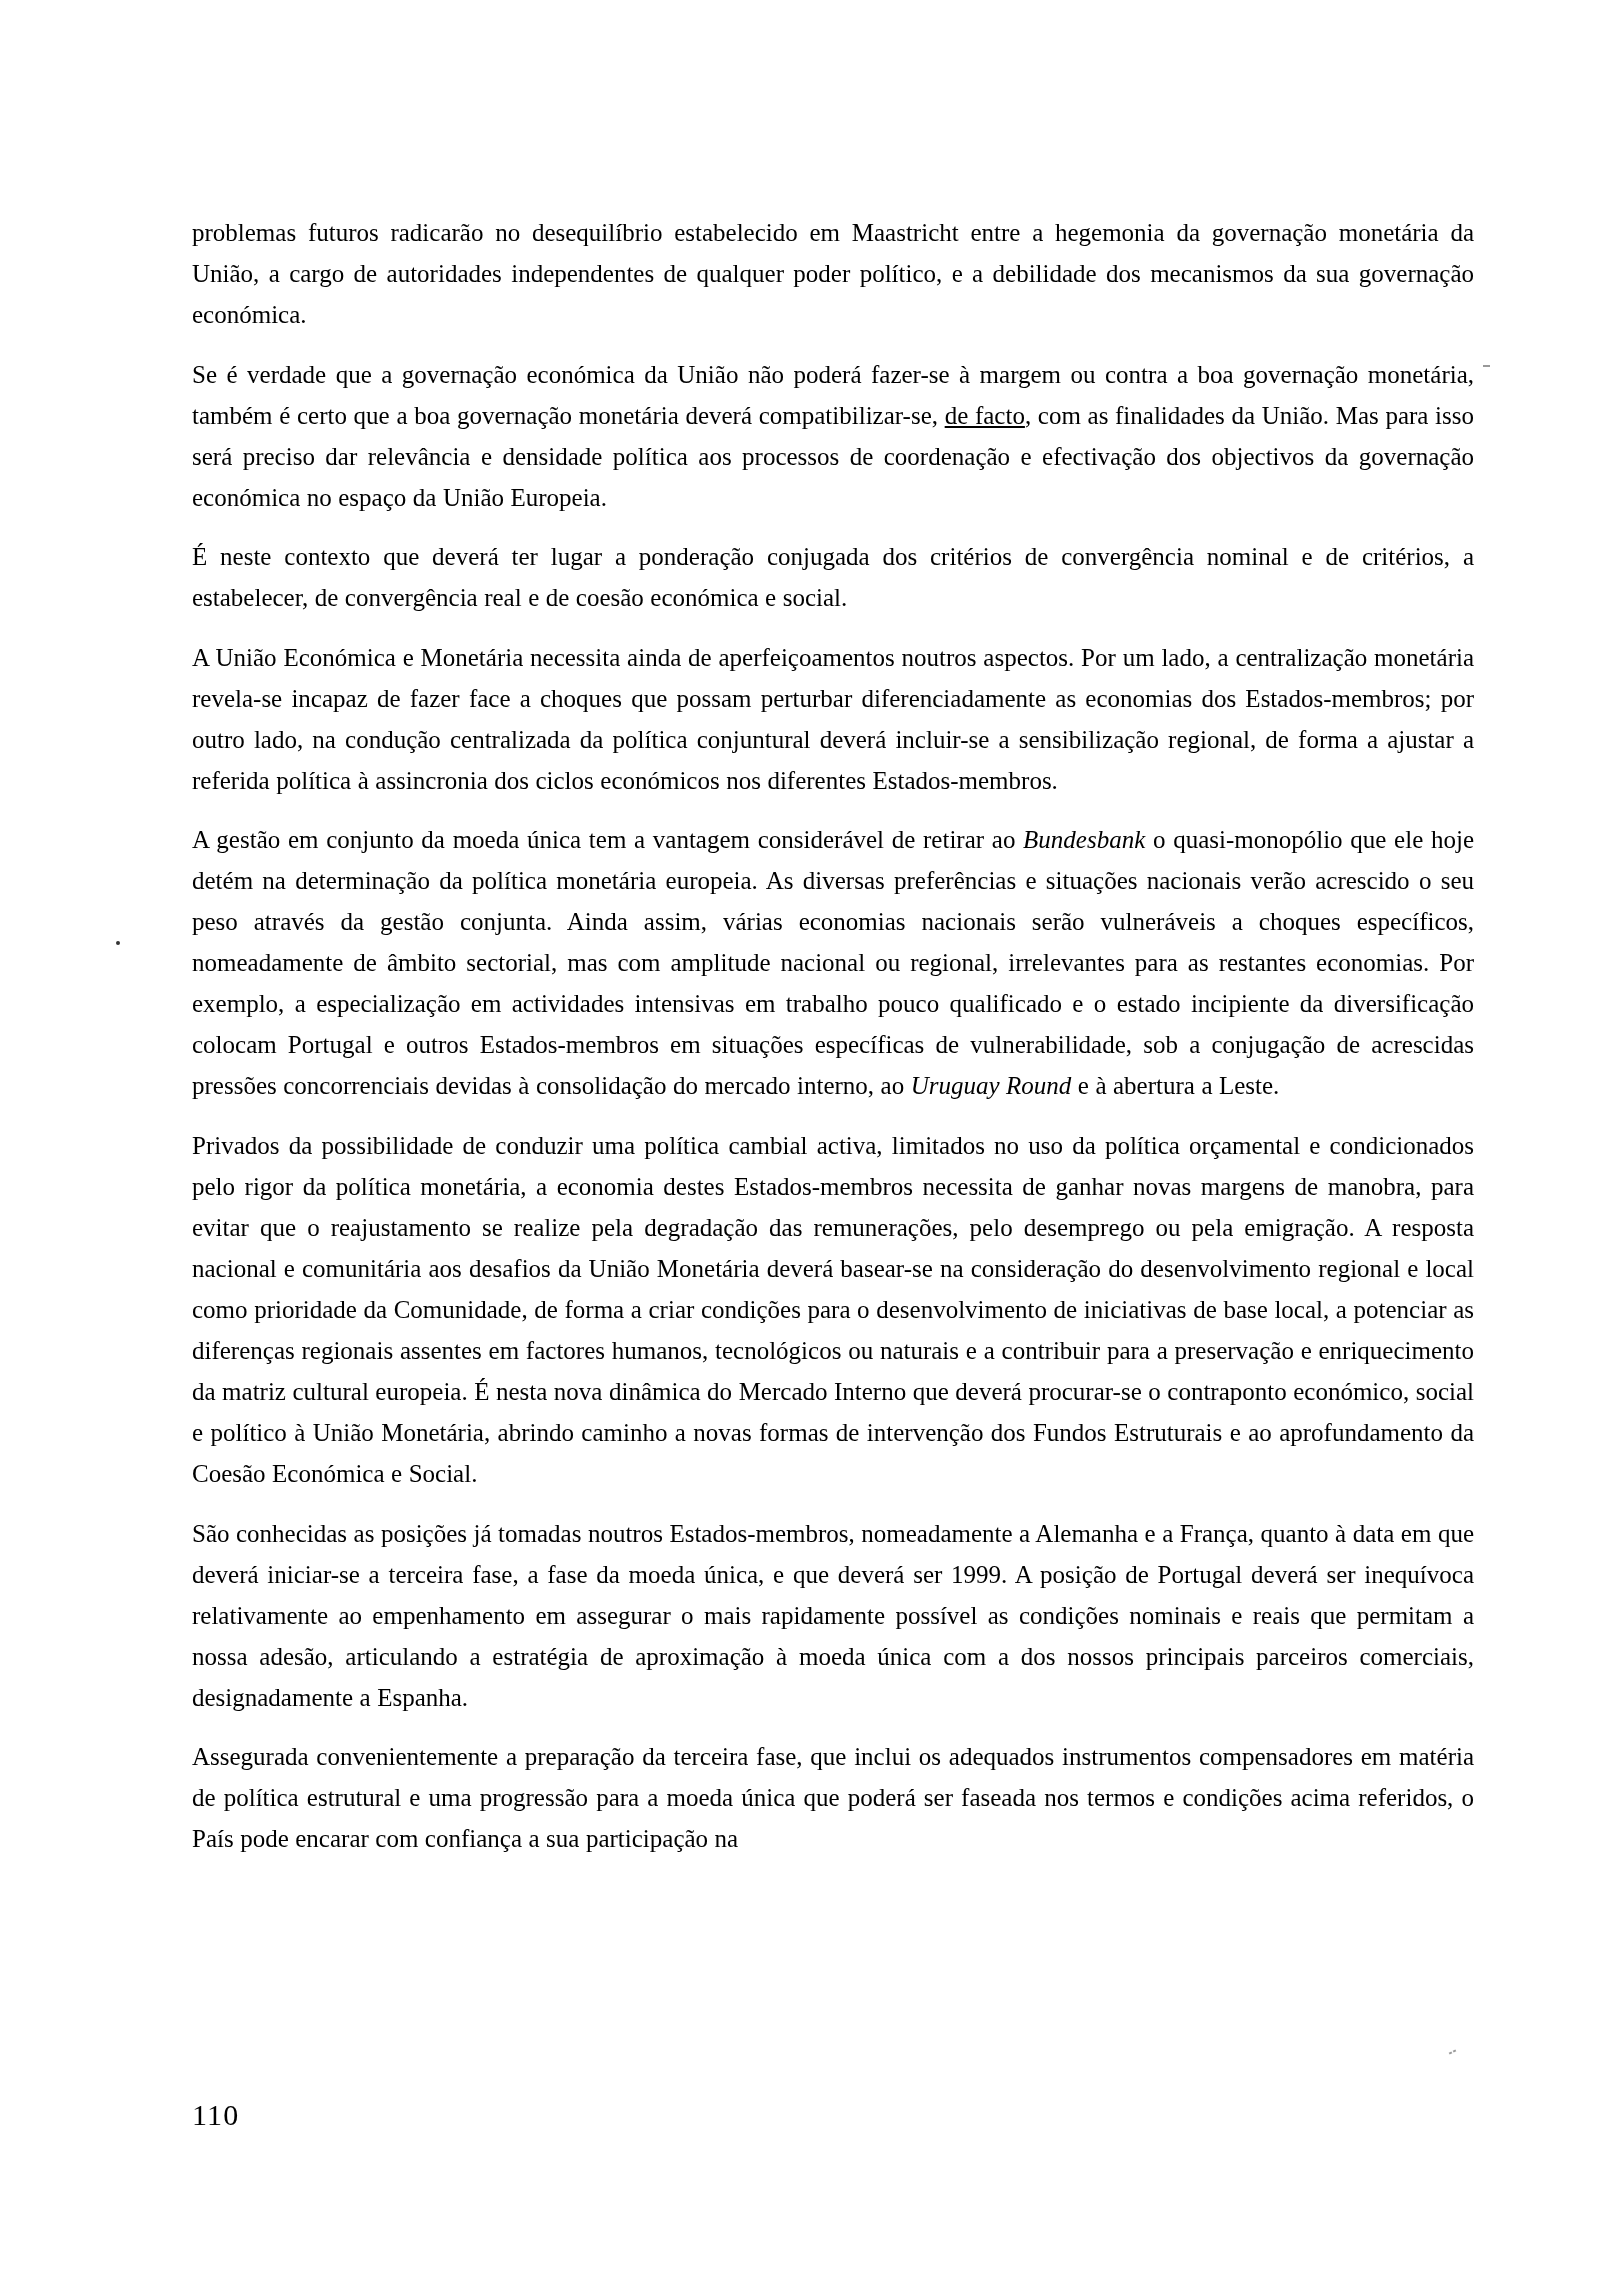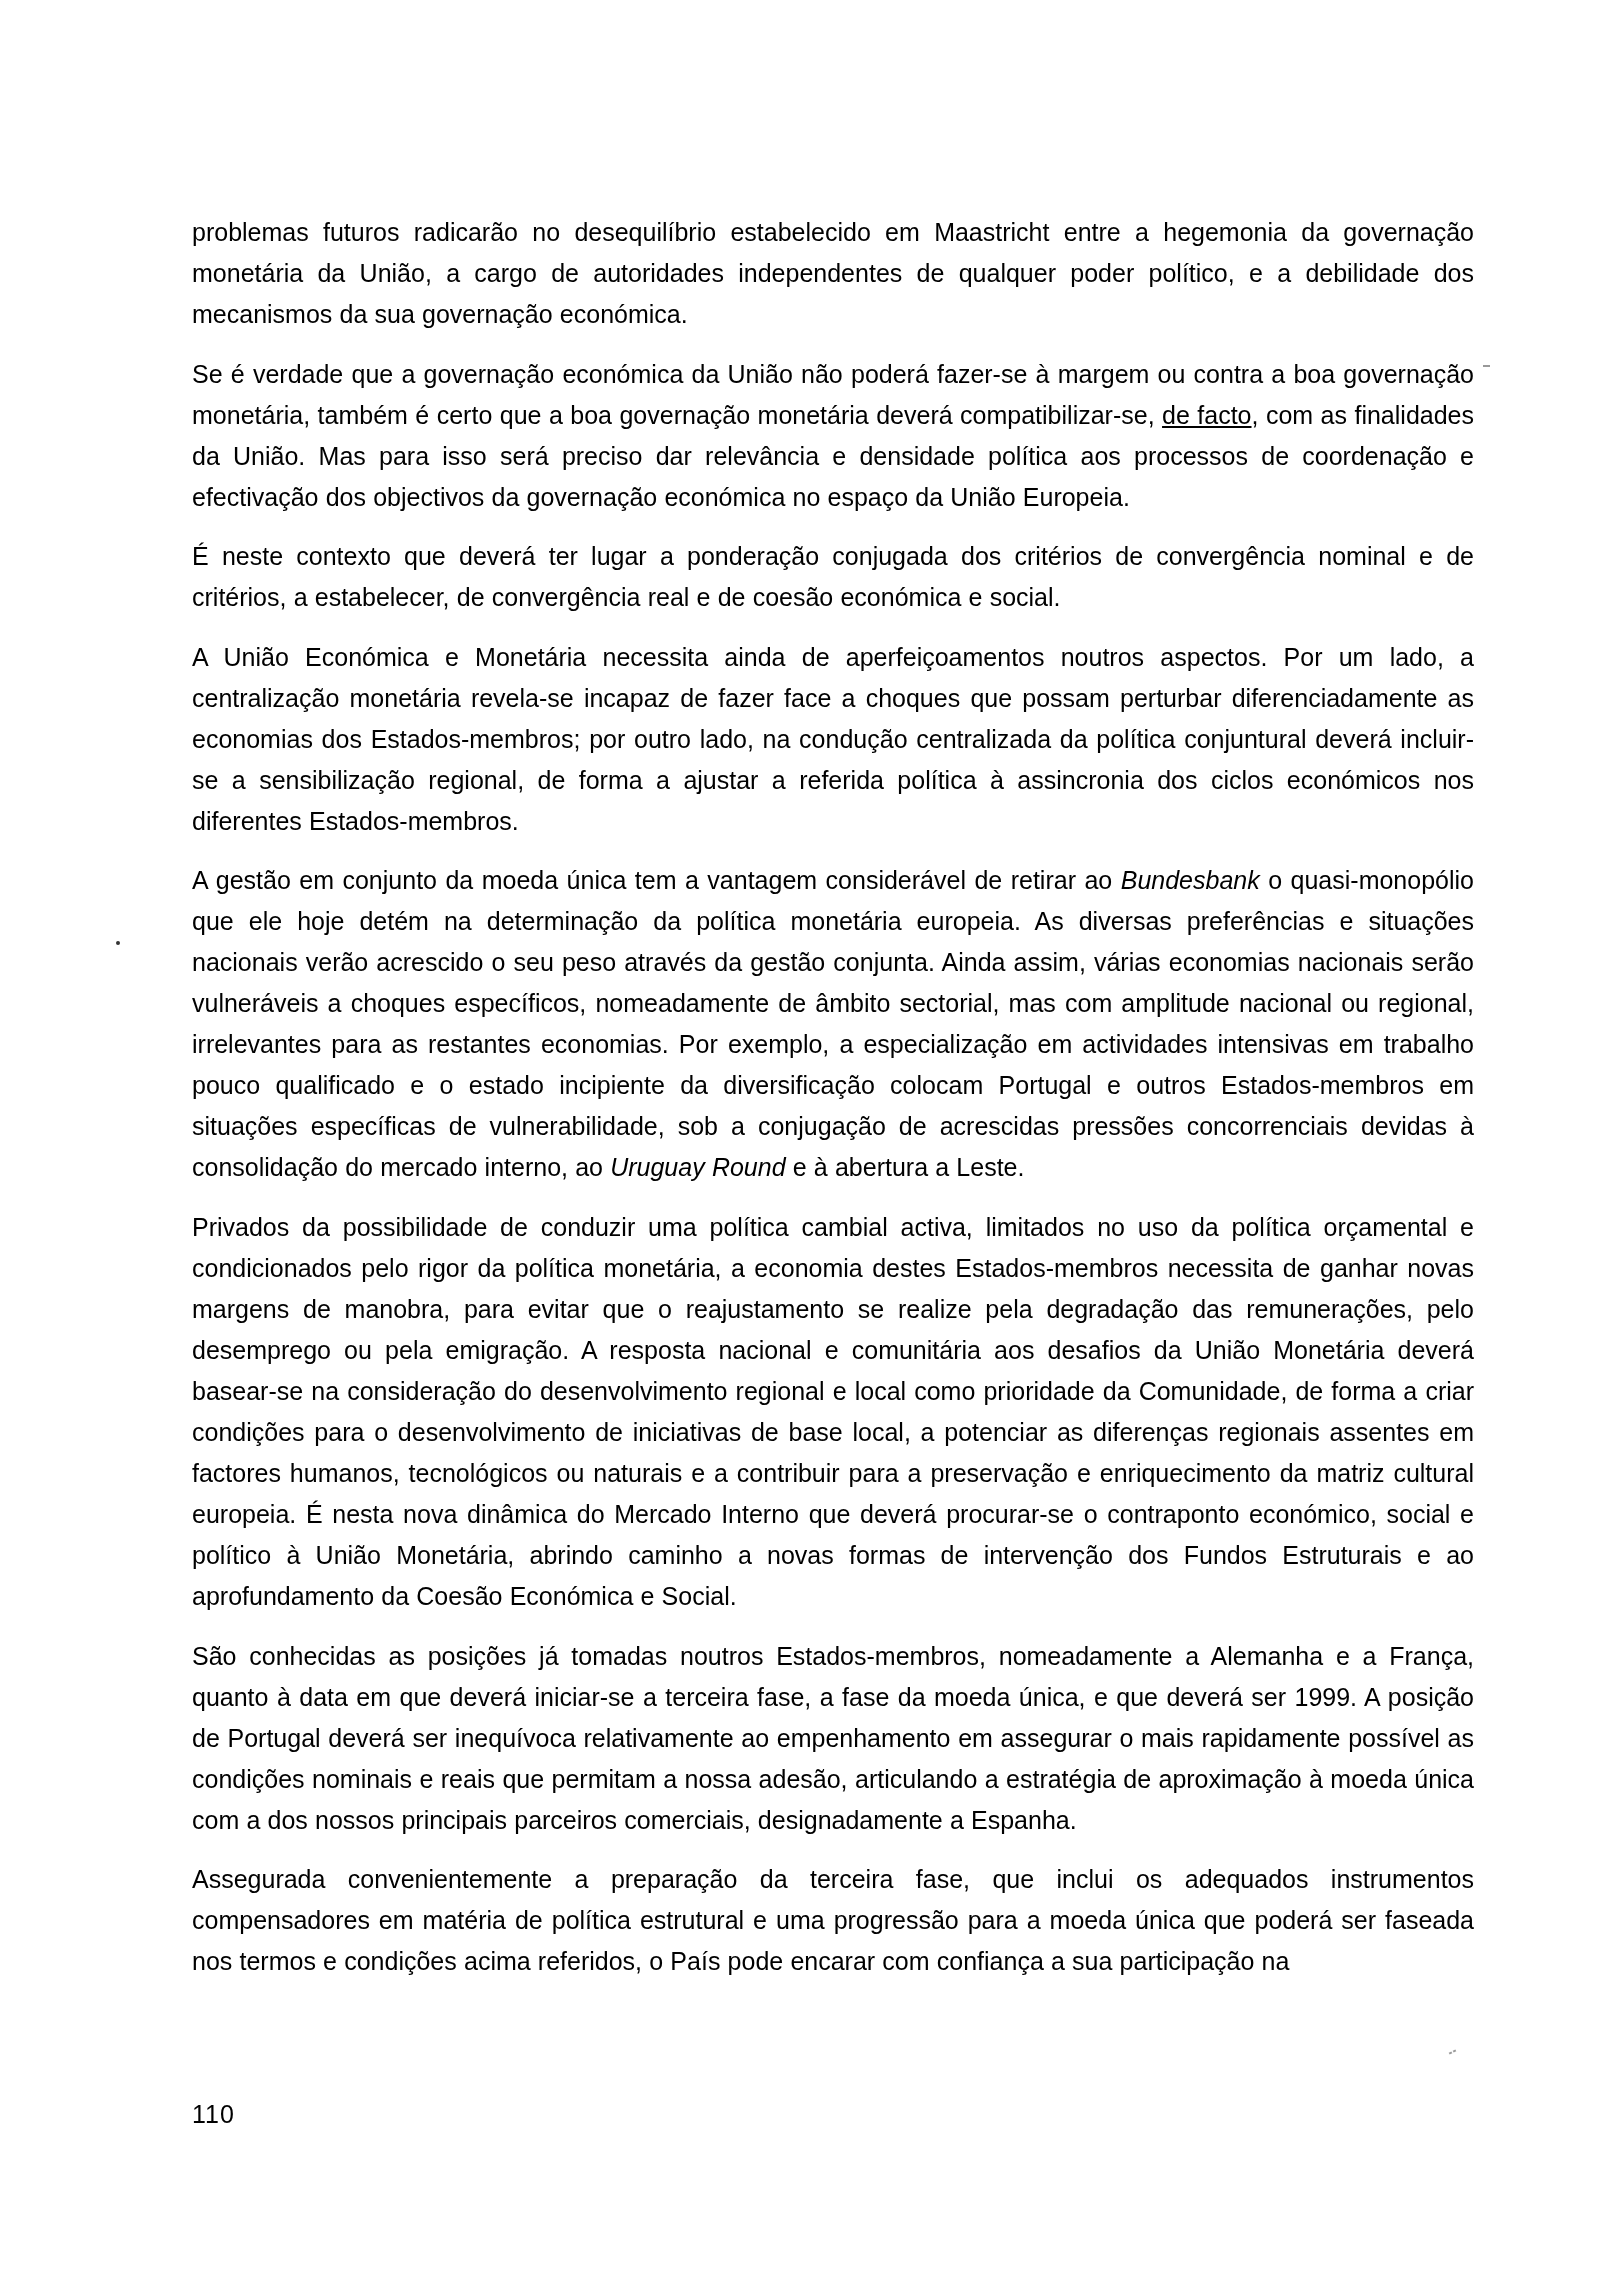--- a/index.html
+++ b/index.html
@@ -6,21 +6,21 @@
     margin: 0;
     padding: 0;
     background: #ffffff;
   }
   .page {
     position: relative;
     width: 1600px;
     height: 2252px;
     background: #ffffff;
     box-sizing: border-box;
-    font-family: Liberation Sans, sans-serif;
+    font-family: Liberation Serif, serif;
     color: #000000;
     overflow: hidden;
   }
   .text-block {
     position: absolute;
     left: 192px;
     top: 212px;
     width: 1282px;
   }
   .para {
@@ -39,21 +39,21 @@
     font-style: italic;
   }
   .u {
     text-decoration: underline;
     text-underline-offset: 2px;
   }
   .page-number {
     position: absolute;
     left: 192px;
     top: 2099px;
-    font-size: 25px;
+    font-size: 30px;
     line-height: 31px;
     letter-spacing: 0.04em;
   }
   .margin-dot {
     position: absolute;
     left: 116px;
     top: 941px;
     width: 3.9px;
     height: 3.9px;
     background: #111111;

